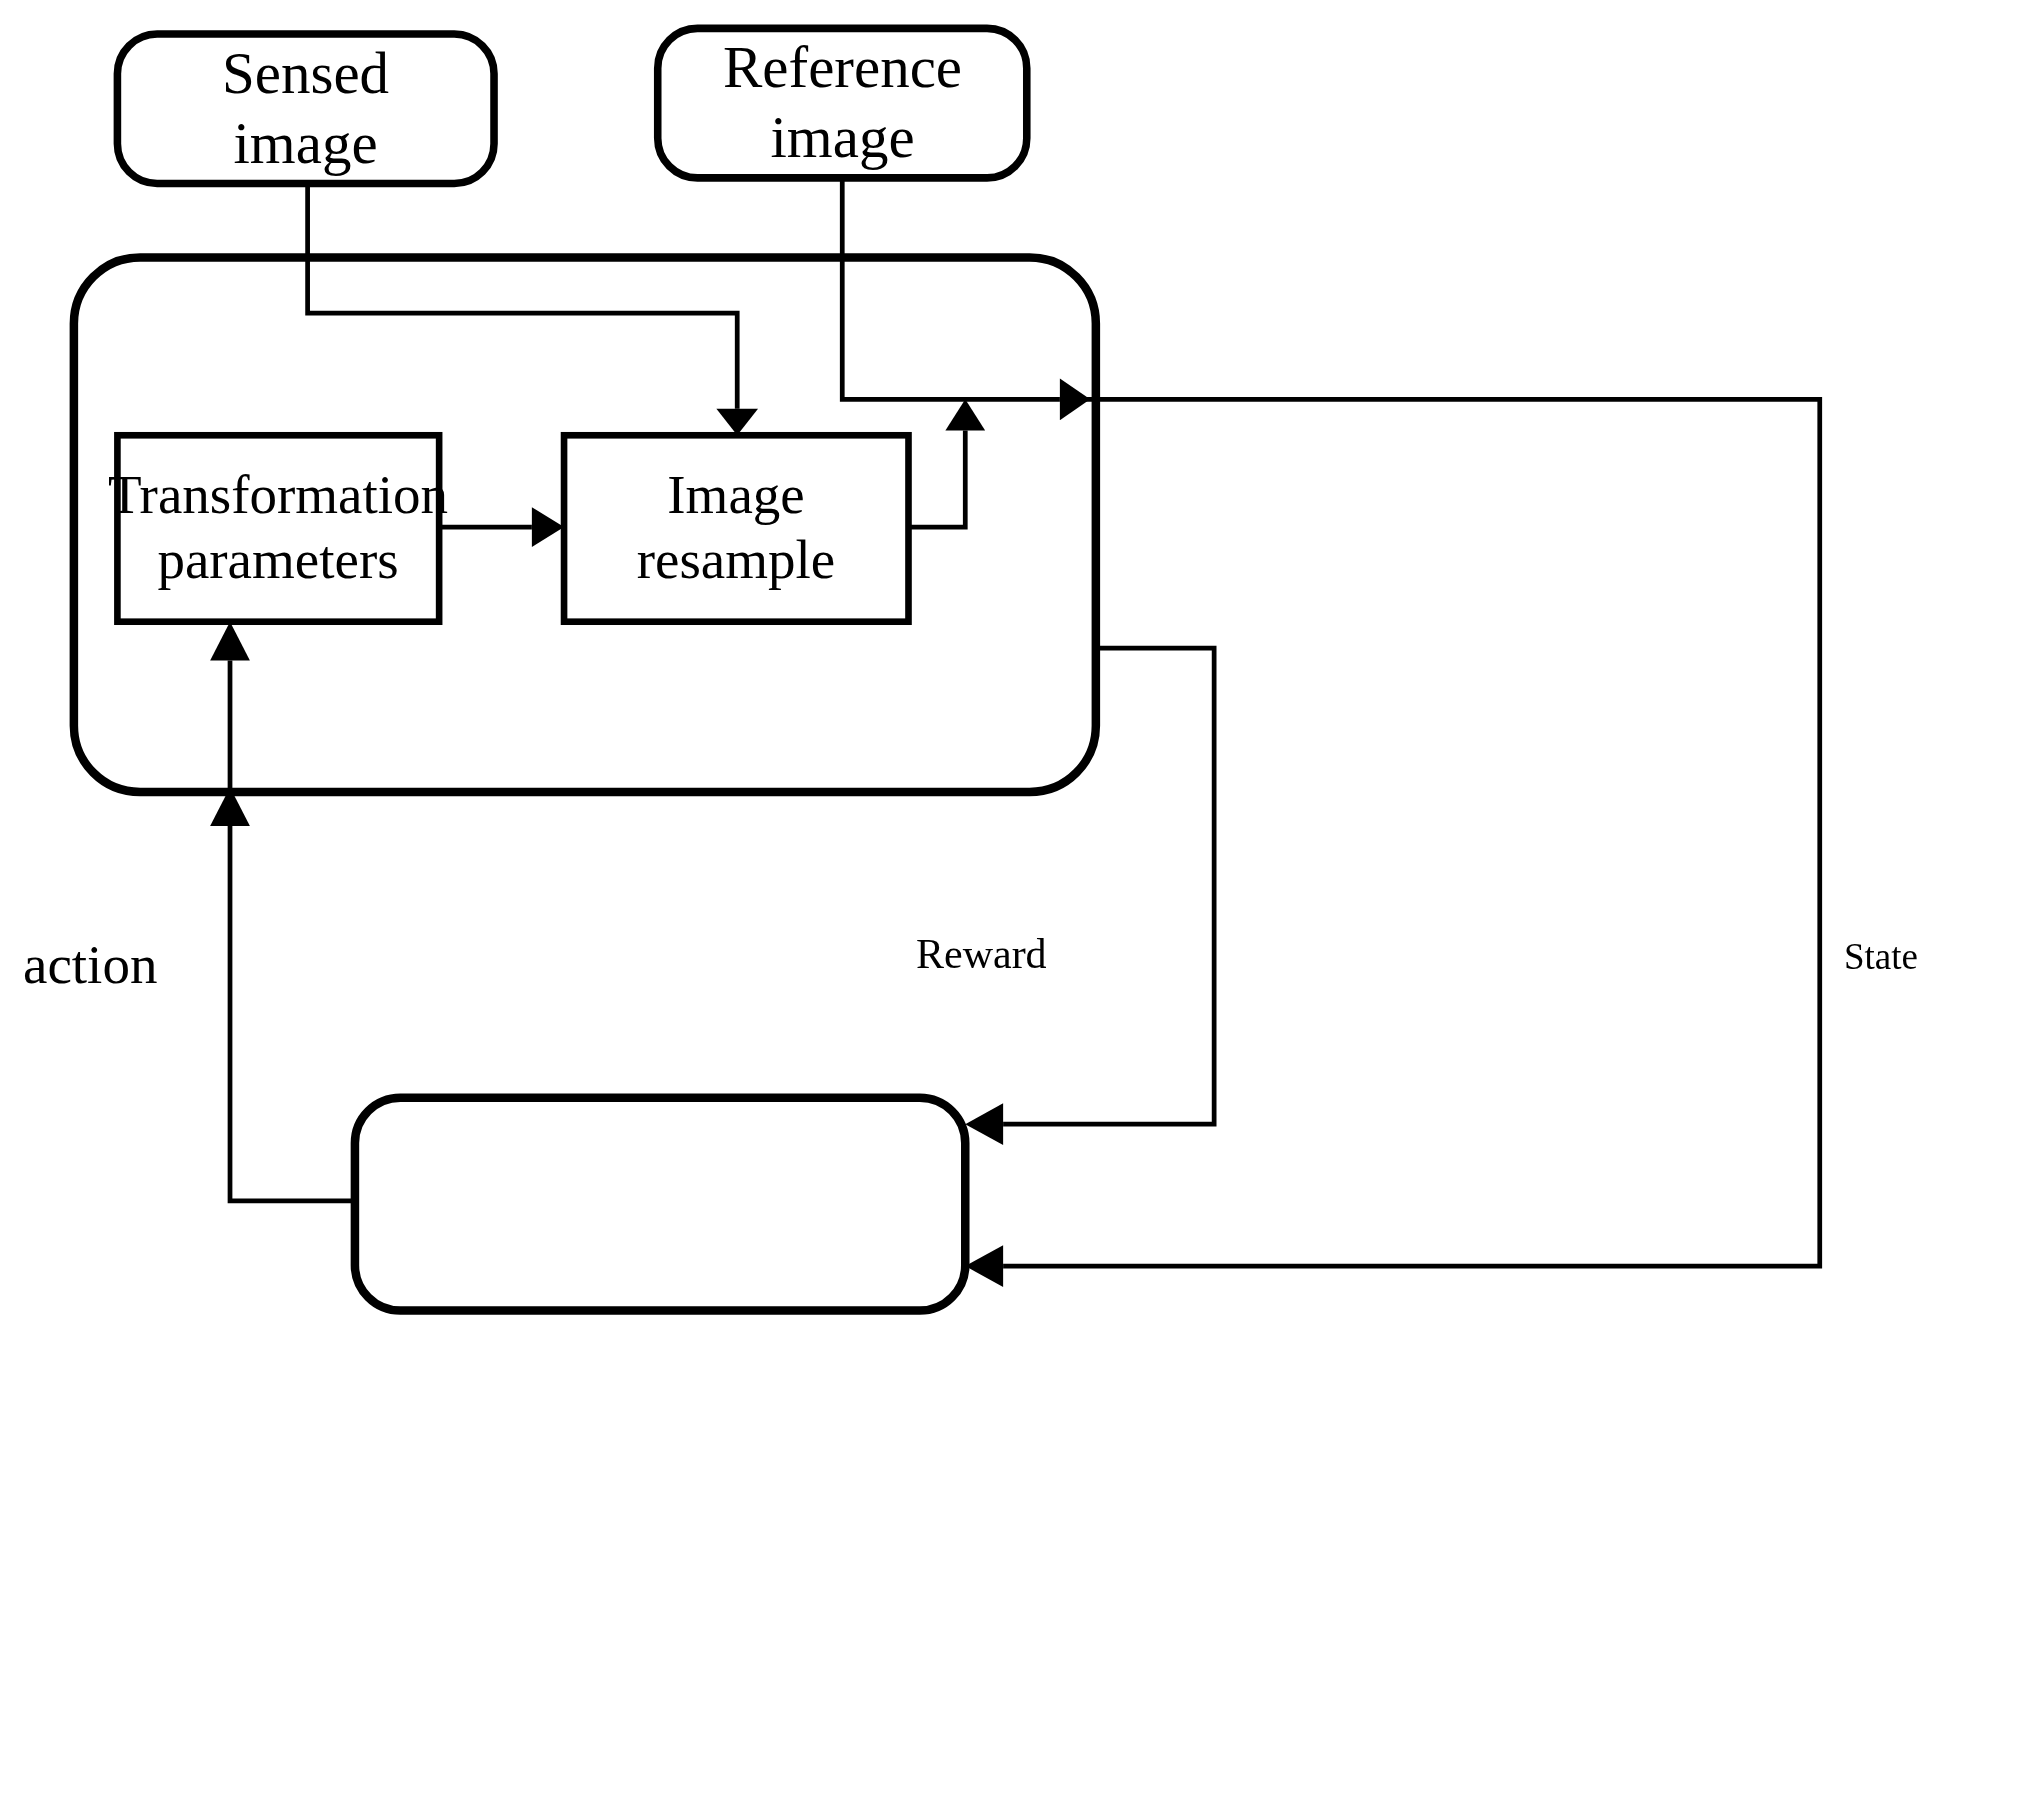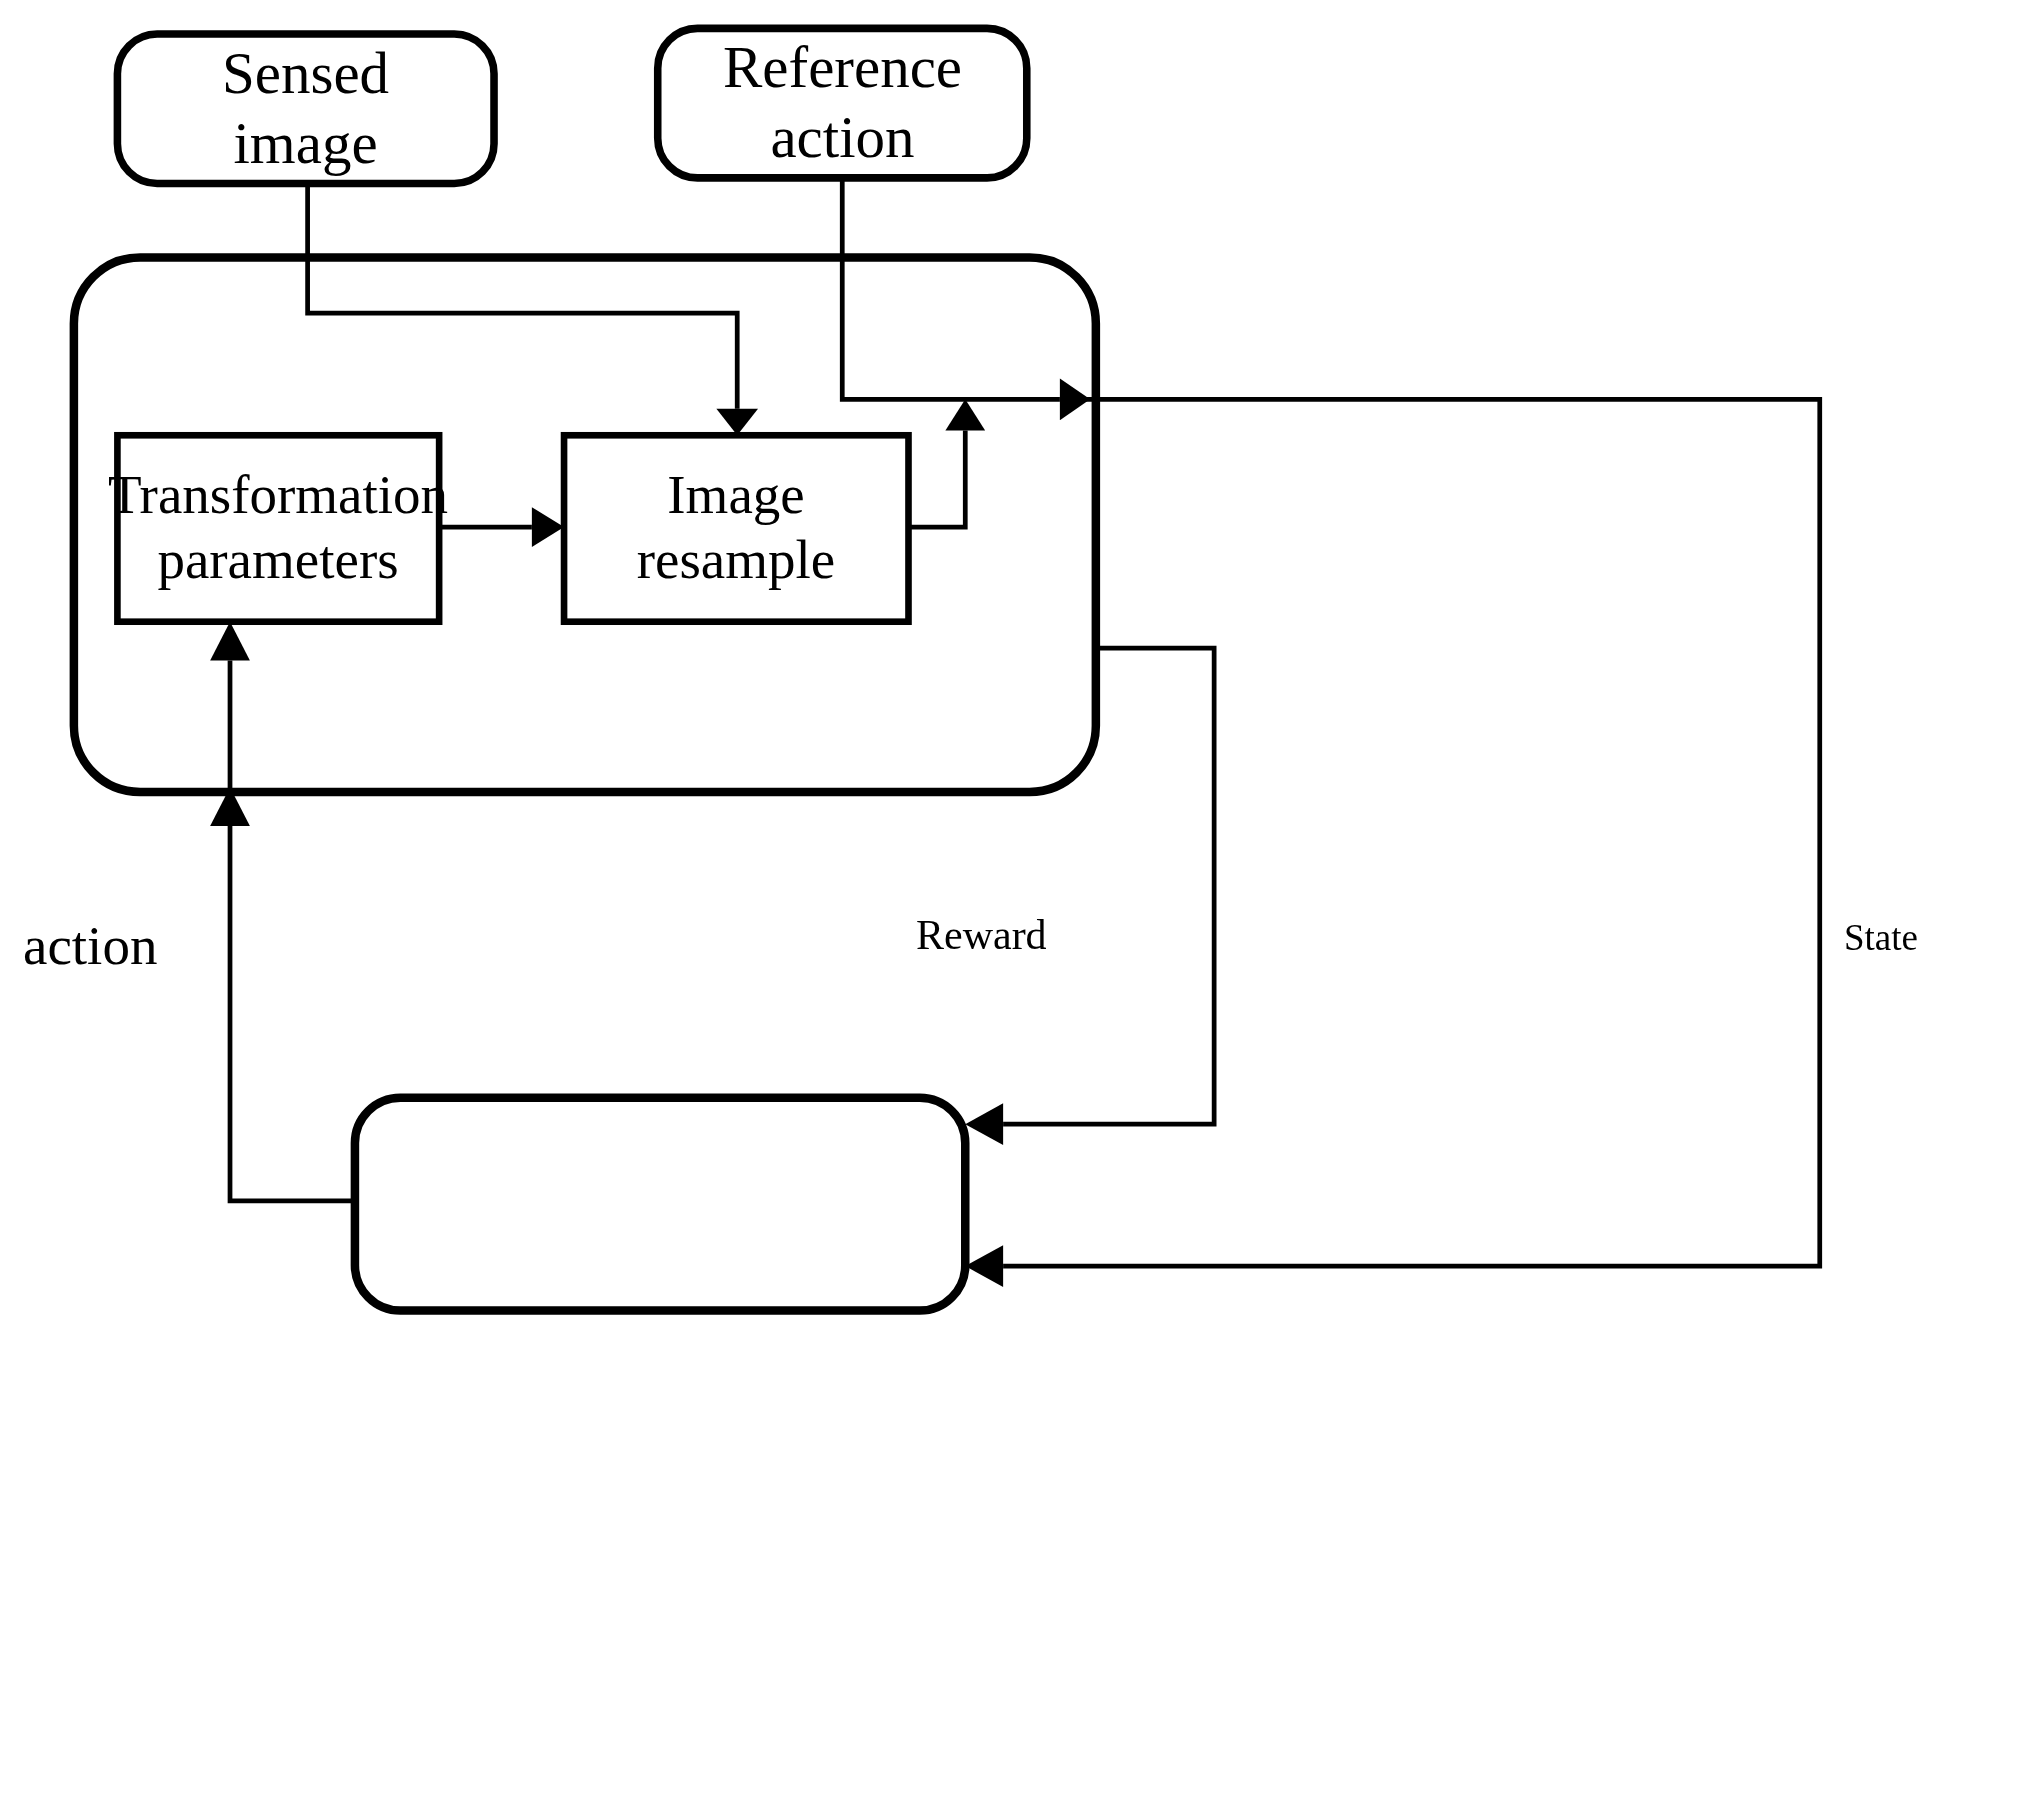--- a/index.html
+++ b/index.html
@@ -36,20 +36,21 @@
     white-space: pre-line;
     font-family: "Liberation Serif", "DejaVu Serif", serif;
     color: #000000;
     pointer-events: none;
   }
   .edge-label {
     position: absolute;
     font-family: "Liberation Serif", "DejaVu Serif", serif;
     color: #000000;
     white-space: nowrap;
+    margin-top: 19px;
   }
 </style>
 </head>
 <body>
 
 <div id="canvas">
 
   <svg id="diagram-svg" viewBox="0 0 2143 1917">
     <defs>
       <marker id="arrow-down" markerWidth="9" markerHeight="9" refX="4.5" refY="8.4" orient="auto" markerUnits="strokeWidth">
@@ -98,21 +99,21 @@
 
     <path d="M 375,1269 L 243,1269 L 243,698" fill="none" stroke="#000000" stroke-width="5"></path>
     <path d="M 222,873 L 264,873 L 243,832 Z" fill="#000000"></path>
     <path d="M 222,698 L 264,698 L 243,657 Z" fill="#000000"></path>
   </svg>
 
   <div class="node-label" style="left:117px; top:34px; width:377px; height:150px; font-size:59px;">Sensed
 image</div>
 
   <div class="node-label" style="left:658px; top:28px; width:369px; height:150px; font-size:59px;">Reference
-action</div>
+image</div>
 
   <div class="node-label" style="left:117px; top:435px; width:322px; height:186px; font-size:55px;">Transformation
 parameters</div>
 
   <div class="node-label" style="left:564px; top:435px; width:344px; height:186px; font-size:55px;">Image
 resample</div>
 
 
   <div class="edge-label" style="left:23px; top:914px; font-size:55px;">action</div>
 

